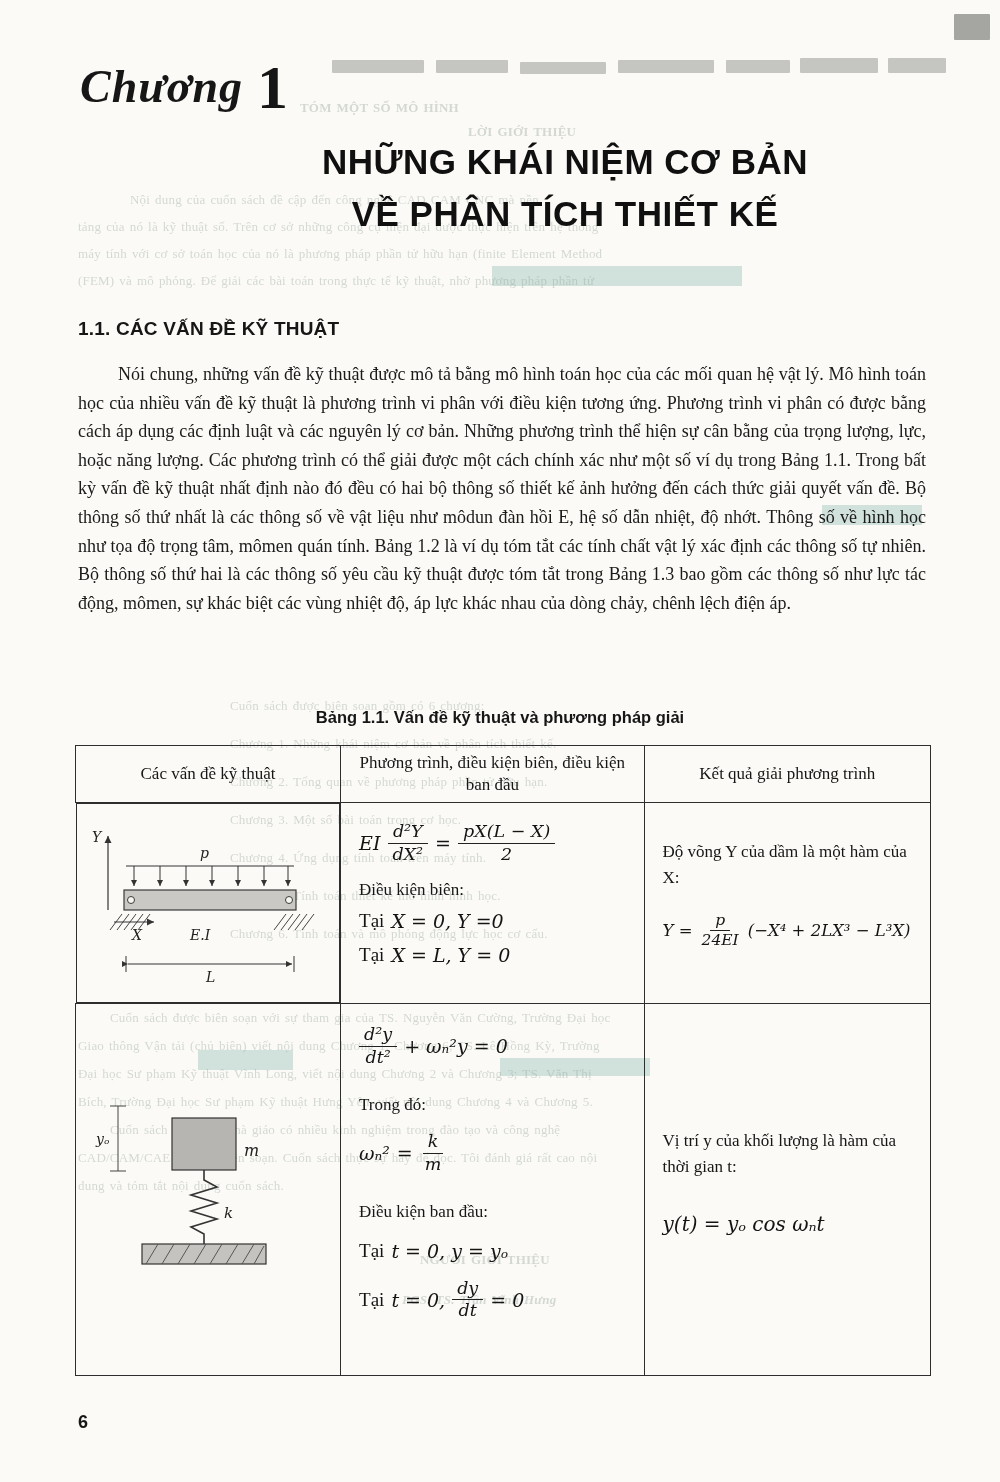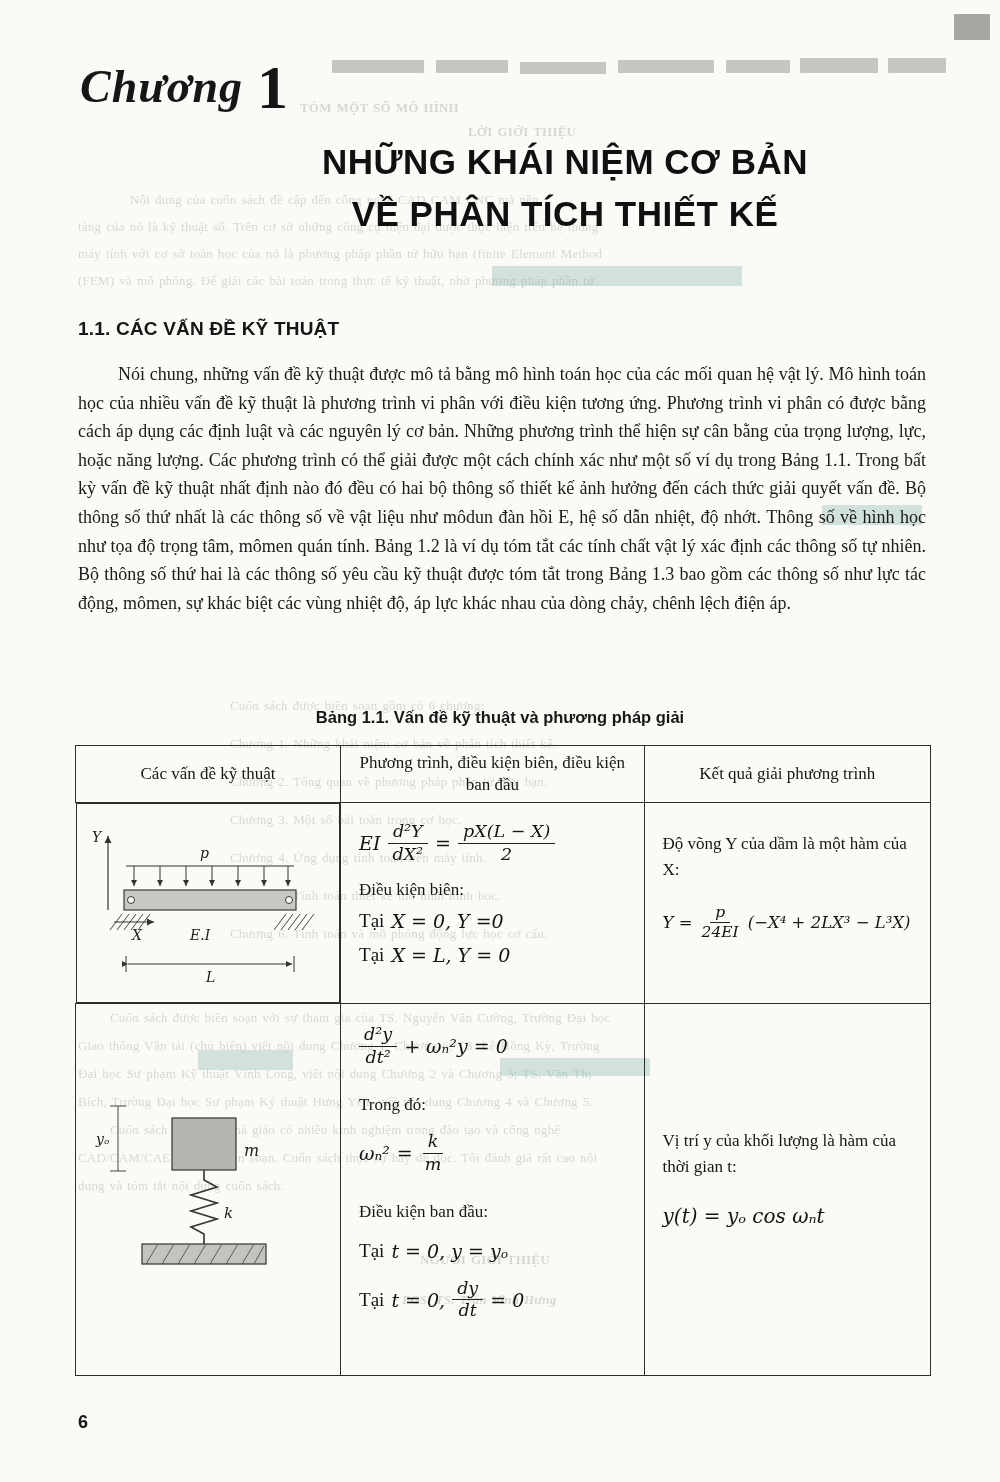--- a/index.html
+++ b/index.html
@@ -47,21 +47,21 @@
   .diag-cell { display:flex; justify-content:center; padding-top:14px; }
 
   .eq { font-family:"DejaVu Serif", serif; font-style:italic; font-size:19px;
         display:flex; align-items:center; gap:7px; color:#141414; }
   .eq.big { font-size:20px; }
   .frac { display:inline-flex; flex-direction:column; align-items:center; font-size:17.5px; line-height:1.25;text-align:center; }
   .frac .num { border-bottom:1.3px solid #222; padding:0 5px; }
   .frac .den { padding:0 5px; }
   .plain { font-style:normal; font-family:"Liberation Serif", serif; font-size:17px; }
   .t { font-style:normal; font-family:"Liberation Serif", serif; }.mt10{margin-top:10px}.mt12{margin-top:12px}.mt14{margin-top:14px}
-  .mt16{margin-top:16px}.mt18{margin-top:18px}.mt20{margin-top:20px}.mt24{margin-top:24px}
+  .mt16{margin-top:16px}.mt18{margin-top:18px}.mt20{margin-top:20px}.mt24{margin-top:32px}
   .mt26{margin-top:26px}.mt128{margin-top:120px}
   .result-eq { gap:4px; font-size:16.5px; }
   .result-eq .frac { font-size:15.5px; }
 
   svg text { font-family:"DejaVu Serif", serif; font-style:italic; fill:#222; }
 
   .pagenum { position:absolute; left:78px; top:1412px; font-family:"Liberation Sans", sans-serif;
              font-weight:bold; font-size:18px; }
 </style>
 </head>

